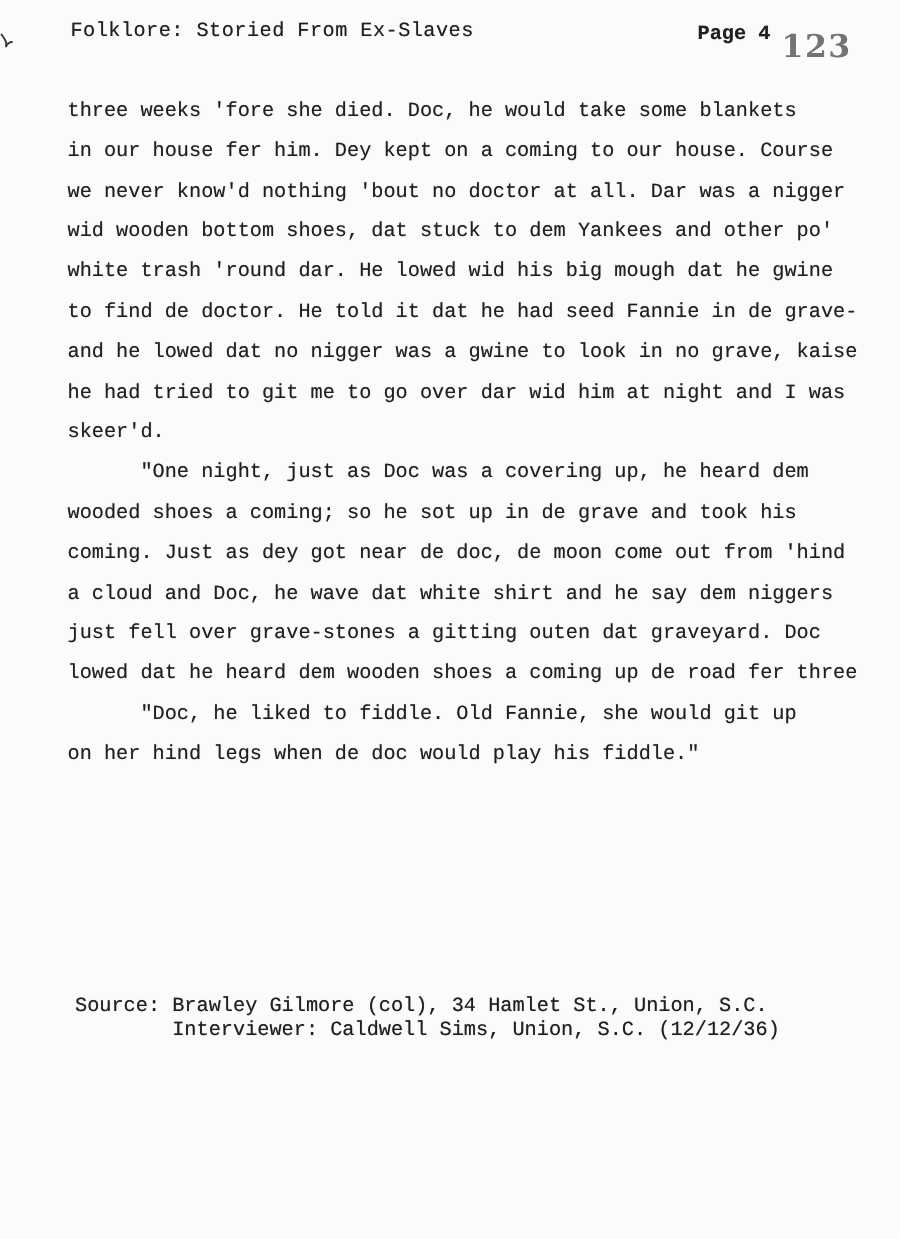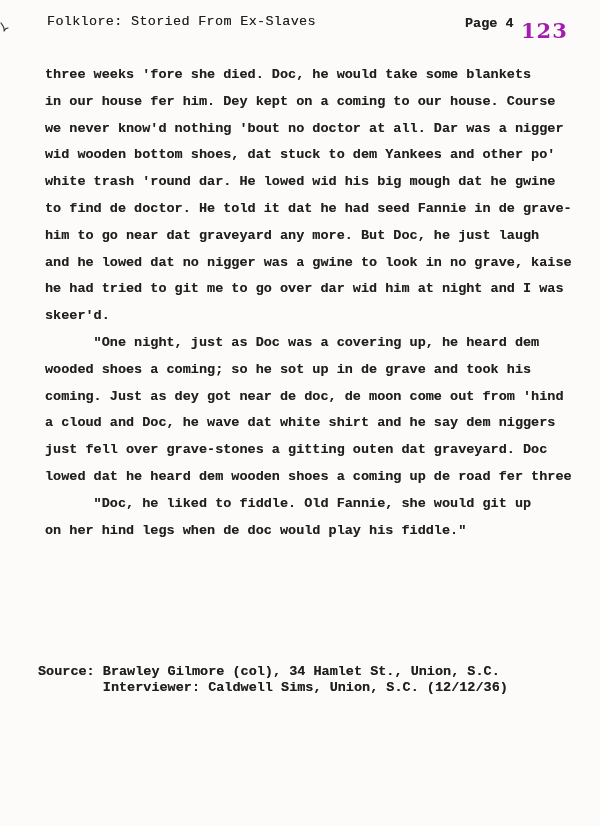--- a/index.html
+++ b/index.html
@@ -39,53 +39,53 @@
     text-shadow: 0 0 0.5px rgba(20,20,20,0.55);
     margin-left: 28px;
   }
   .stamp-number {
     position: absolute;
     left: 521px;
     top: 18px;
     font-family: "DejaVu Serif", "Liberation Serif", serif;
     font-size: 21px;
     font-weight: bold;
-    color: #a21caf;
+    color: #737373;
     letter-spacing: 1px;
   }
   .margin-mark {
     position: absolute;
     left: 0px;
     top: 20px;
   }
   .body-text {
     position: absolute;
     left: 45px;
     top: 62px;
     width: 530px;
   }
   .tline {
     white-space: pre;
     font-size: 13.5px;
     line-height: 26.8px;
     height: 26.8px;
     text-shadow: 0 0 0.5px rgba(25,25,25,0.5);
-    font-weight: bold;
   }
   .source-block {
     position: absolute;
     left: 38px;
     top: 664px;
     width: 540px;
   }
   .source-block .tline {
     line-height: 16px;
     height: 16px;
-    font-weight: bold;
+    font-weight: normal;
     text-shadow: 0 0 0.5px rgba(20,20,20,0.6);
+    margin-left: 12px;
   }
 </style>
 </head>
 <body>
 
 <div class="page">
 
   <svg class="margin-mark" width="12" height="16" viewBox="0 0 12 16">
     <path d="M1 3 C3 6, 5 8, 4 11 M4 11 C5 9, 7 8, 8 8" stroke="#3a3a3a" stroke-width="1.2" fill="none" stroke-linecap="round"></path>
   </svg>
@@ -97,21 +97,20 @@
   <div class="stamp-number">123</div>
 
   <div class="body-text">
       <div>
         <div class="tline">three weeks 'fore she died. Doc, he would take some blankets</div>
         <div class="tline">in our house fer him. Dey kept on a coming to our house. Course</div>
         <div class="tline">we never know'd nothing 'bout no doctor at all. Dar was a nigger</div>
         <div class="tline">wid wooden bottom shoes, dat stuck to dem Yankees and other po'</div>
         <div class="tline">white trash 'round dar. He lowed wid his big mough dat he gwine</div>
         <div class="tline">to find de doctor. He told it dat he had seed Fannie in de grave-</div>
-        <div class="tline">him to go near dat graveyard any more. But Doc, he just laugh</div>
         <div class="tline">and he lowed dat no nigger was a gwine to look in no grave, kaise</div>
         <div class="tline">he had tried to git me to go over dar wid him at night and I was</div>
         <div class="tline">skeer'd.</div>
       </div>
       <div>
         <div class="tline">      "One night, just as Doc was a covering up, he heard dem</div>
         <div class="tline">wooded shoes a coming; so he sot up in de grave and took his</div>
         <div class="tline">coming. Just as dey got near de doc, de moon come out from 'hind</div>
         <div class="tline">a cloud and Doc, he wave dat white shirt and he say dem niggers</div>
         <div class="tline">just fell over grave-stones a gitting outen dat graveyard. Doc</div>

